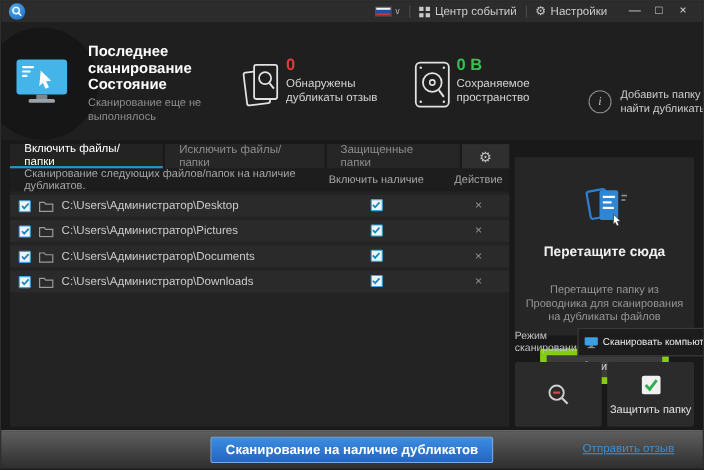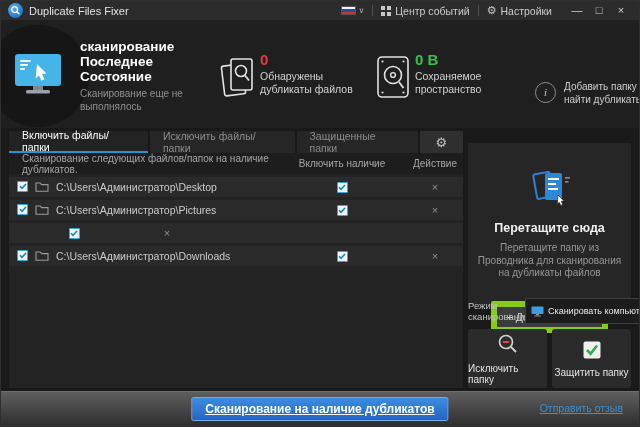--- a/index.html
+++ b/index.html
@@ -46,58 +46,57 @@
   .tabbar { height:22px; display:flex; background:#191919; }
   .tab { padding:0 13px; display:flex; align-items:center; font-size:10.5px; color:#8c8c8c; background:#262626; margin-right:2px; cursor:default; }
   .tab.active { color:#ffffff; background:#232323; border-bottom:2px solid #2196d3; }
   .tab-spacer { flex:1; }
   .gear-btn { width:44px; background:#2f2f2f; display:flex; align-items:center; justify-content:center; color:#c0c0c0; font-size:13px; }
   .thead { height:21px; display:flex; align-items:center; background:#1d1d1d; font-size:10px; color:#a6a6a6; }
   .col-path { flex:1; padding-left:13px; }
   .col-sub { width:130px; text-align:center; }
   .col-act { width:56px; text-align:center; }
   .row { height:20px; display:flex; align-items:center; background:#2a2a2a; margin-top:3px; font-size:10.5px; color:#cacaca; }
-  .row .col-path { display:flex; gap:7px; padding-left:8px; }
+  .row .col-path { display:flex; align-items:center; gap:7px; padding-left:8px; }
   .checkbox { width:11px; height:11px; background:#eaf6fc; border:1px solid #3aa7dc; border-radius:1px; display:inline-flex; align-items:center; justify-content:center; flex:0 0 auto; }
   .checkbox svg { display:block; }
   .col-sub .checkbox { margin:0 auto; }
   .row-x { color:#8f8f8f; font-size:11px; display:block; width:100%; text-align:center; }
 
   
   .right-col { position:absolute; left:467px; right:8px; top:3px; bottom:3px; }
   .dropzone { position:absolute; top:12px; left:0; right:0; height:162px; background:#262626; text-align:center; }
   .dz-icon { margin-top:22px; display:inline-block; }
   .dz-title { font-size:12.5px; font-weight:bold; color:#f0f0f0; margin-top:6px; }
-  .dz-desc { font-size:10px; color:#979797; line-height:12.5px; margin:7px 8px 0; }
+  .dz-desc { font-size:10px; color:#979797; line-height:12.5px; margin:22px 8px 0; }
   .dz-btn { display:inline-block; margin-top:21px; padding:4px 10px; background:#3c3c3c; border:6px solid #84cc16; border-radius:2px; font-size:10.5px; color:#d8d8d8; }
   .mode-row { position:absolute; top:166px; left:0; right:0; height:28px; display:flex; align-items:center; }
   .mode-label { width:57px; font-size:9.5px; color:#c2c2c2; line-height:11.5px; }
   .mode-select { flex:1; height:26px; background:#1c1c1c; border:1px solid #3e3e3e; display:flex; align-items:center; padding-left:5px; gap:4px; }
   .mode-select .opt-text { font-size:9px; color:#eaeaea; white-space:nowrap; }
   .action-btns { position:absolute; top:198px; left:0; right:0; bottom:0; display:flex; gap:5px; }
   .action-btn { flex:1; background:#2b2b2b; border-radius:3px; display:flex; flex-direction:column; align-items:center; justify-content:center; gap:7px; font-size:10px; color:#e2e2e2; }
 
   
   .footer { position:absolute; bottom:0; left:0; right:0; height:35px; background:linear-gradient(#5e5e5e,#2e2e2e); border-top:1px solid #6e6e6e; }
-  .scan-btn { position:absolute; left:50%; transform:translateX(-50%); top:5px; height:24px; padding:0 13px; background:linear-gradient(#3c8de1,#2465c2); border:1px solid #74abea; border-radius:2px; color:#fff; font-weight:bold; font-size:12px; line-height:22px; white-space:nowrap;text-decoration:underline; }
-  .feedback { position:absolute; right:16px; top:10px; font-size:10.5px; color:#3e8ed0; text-decoration:underline; }
+  .scan-btn { position:absolute; left:50%; transform:translateX(-50%); top:5px; height:24px; padding:0 13px; background:linear-gradient(#3c8de1,#2465c2); border:1px solid #74abea; border-radius:2px; color:#fff; font-weight:bold; font-size:12px; line-height:22px; white-space:nowrap; }
+  .feedback { position:absolute; right:26px; top:10px; font-size:10.5px; color:#3e8ed0; text-decoration:underline; }
 </style>
 </head>
 <body>
 
 <div class="window">
 
   <div class="titlebar">
     <span class="app-icon">
       <svg width="11" height="11" viewBox="0 0 11 11">
           <circle cx="4.6" cy="4.6" r="2.9" fill="none" stroke="#fff" stroke-width="1.3"></circle>
           <line x1="6.8" y1="6.8" x2="9.3" y2="9.3" stroke="#fff" stroke-width="1.4"></line>
         </svg>
     </span>
-    <span class="tb-title">Duplicate Files Fixer</span>
     <div class="tb-right">
       <span class="flag-wrap">
         <span class="flag">
             <i class="f-w"></i>
             <i class="f-b"></i>
             <i class="f-r"></i>
           </span>
         <span class="tb-chev">∨</span>
       </span>
       <span class="tb-sep"></span>
@@ -129,35 +128,35 @@
         <rect x="5" y="2" width="46" height="32" rx="3" fill="#45b4e8"></rect>
         <rect x="10" y="8" width="11" height="2" rx="1" fill="#fff"></rect>
         <rect x="10" y="12" width="8" height="2" rx="1" fill="#fff"></rect>
         <rect x="10" y="16" width="5" height="2" rx="1" fill="#fff"></rect>
         <path d="M27 12 l9.5 9.5 l-4.6 0.4 l2.6 5.4 l-3.1 1.4 l-2.5 -5.4 l-3.2 3.2 z" fill="#ffffff"></path>
         <rect x="23" y="34" width="10" height="4" fill="#7d858d"></rect>
         <rect x="16" y="38" width="24" height="3.5" rx="1.5" fill="#99a1a9"></rect>
       </svg>
     </div>
     <div class="sec1-title">
+      <div>Последнее</div>
       <div>сканирование</div>
-      <div>Последнее</div>
       <div>Состояние</div>
     </div>
     <div class="sec1-sub">Сканирование еще не выполнялось</div>
 
     <svg class="stat-icon-docs" width="38" height="46" viewBox="0 0 38 46">
       <rect x="3" y="11" width="21" height="30" rx="2" fill="#1f1f1f" stroke="#e2e2e2" stroke-width="1.6" transform="rotate(-7 13 26)"></rect>
       <rect x="11" y="5" width="21" height="31" rx="2" fill="#1f1f1f" stroke="#e2e2e2" stroke-width="1.6"></rect>
       <circle cx="21" cy="17" r="5.5" fill="none" stroke="#e2e2e2" stroke-width="1.6"></circle>
       <line x1="25" y1="21.5" x2="29" y2="26.5" stroke="#e2e2e2" stroke-width="1.8"></line>
     </svg>
     <div class="stat2-text">
       <div class="stat-value v-red">0</div>
-      <div class="stat-label">Обнаружены дубликаты файлов</div>
+      <div class="stat-label">Обнаружены дубликаты отзыв</div>
     </div>
 
     <svg class="stat-icon-drive" width="36" height="44" viewBox="0 0 36 44">
       <rect x="3" y="2" width="30" height="40" rx="4" fill="none" stroke="#e2e2e2" stroke-width="1.6"></rect>
       <circle cx="7.5" cy="6.5" r="1.1" fill="#e2e2e2"></circle>
         <circle cx="28.5" cy="6.5" r="1.1" fill="#e2e2e2"></circle>
       <circle cx="7.5" cy="37.5" r="1.1" fill="#e2e2e2"></circle>
         <circle cx="28.5" cy="37.5" r="1.1" fill="#e2e2e2"></circle>
       <circle cx="18" cy="20" r="8.5" fill="none" stroke="#e2e2e2" stroke-width="1.6"></circle>
       <circle cx="18" cy="20" r="2.4" fill="none" stroke="#e2e2e2" stroke-width="1.4"></circle>
@@ -228,20 +227,31 @@
               <svg width="8" height="7" viewBox="0 0 8 7">
                 <path d="M1 3.2 L3 5.4 L7 1" fill="none" stroke="#1d84b5" stroke-width="1.6"></path>
               </svg>
             </span></div>
         <div class="col-act">
             <span class="row-x">×</span>
           </div>
       </div>
 
       <div class="row">
+        <div class="col-path">
+          <span class="checkbox">
+              <svg width="8" height="7" viewBox="0 0 8 7">
+                <path d="M1 3.2 L3 5.4 L7 1" fill="none" stroke="#1d84b5" stroke-width="1.6"></path>
+              </svg>
+            </span>
+          <svg width="14" height="11" viewBox="0 0 14 11">
+              <path d="M1 2 h4.3 l1.2 1.6 H13 v6.6 H1 z" fill="none" stroke="#9a9a9a" stroke-width="1.1"></path>
+            </svg>
+          <span>C:\Users\Администратор\Documents</span>
+        </div>
         <div class="col-sub"><span class="checkbox">
               <svg width="8" height="7" viewBox="0 0 8 7">
                 <path d="M1 3.2 L3 5.4 L7 1" fill="none" stroke="#1d84b5" stroke-width="1.6"></path>
               </svg>
             </span></div>
         <div class="col-act">
             <span class="row-x">×</span>
           </div>
       </div>
 
@@ -298,21 +308,20 @@
         </div>
       </div>
 
       <div class="action-btns">
         <div class="action-btn">
           <svg width="24" height="24" viewBox="0 0 24 24">
             <circle cx="10" cy="10" r="6.5" fill="none" stroke="#cfcfcf" stroke-width="1.7"></circle>
             <line x1="15" y1="15" x2="20" y2="20" stroke="#cfcfcf" stroke-width="2"></line>
             <line x1="6.8" y1="10" x2="13.2" y2="10" stroke="#e04545" stroke-width="2"></line>
           </svg>
-          <span>Исключить папку</span>
         </div>
         <div class="action-btn">
           <svg width="20" height="20" viewBox="0 0 20 20">
             <rect x="1.5" y="1.5" width="17" height="17" rx="2" fill="#f1f1f1"></rect>
             <path d="M5 10 l3.6 3.8 L15 5.5" fill="none" stroke="#2eae4e" stroke-width="2.6"></path>
           </svg>
           <span>Защитить папку</span>
         </div>
       </div>
     </div>

